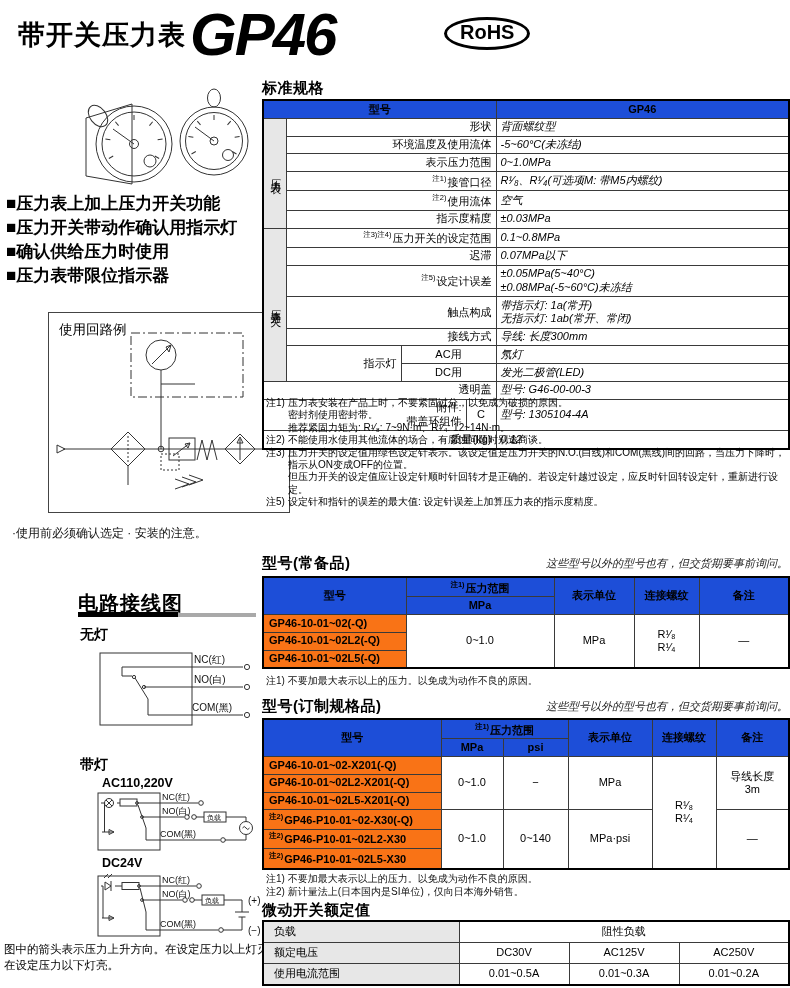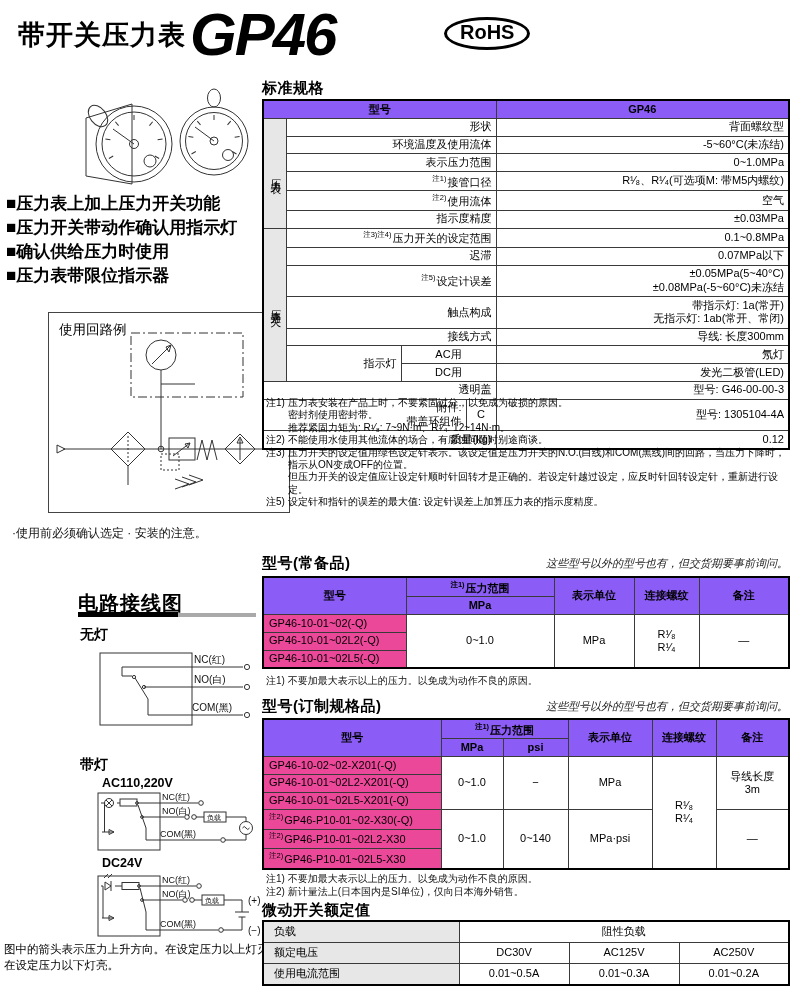--- a/index.html
+++ b/index.html
@@ -40,29 +40,29 @@
   .sec-title { font-size:15px; font-weight:bold; letter-spacing:0.5px; }
   .sec-head { width:526px; left:262px; display:flex; justify-content:space-between; align-items:flex-end; }
   .side-note { font-size:11px; color:#222; padding-bottom:2px;font-style:italic; }
   .fnote { font-size:10px; color:#111; }
   .fnote div { line-height:1.3; }
 
   
   table { border-collapse:collapse; table-layout:fixed; background:#fff; }
   .grid { border:2px solid #000; }
   .grid th, .grid td { border:1px solid #3a3a3a; font-size:11px; line-height:1.25; padding:1.5px 4px; vertical-align:middle; }
-  .grid th { background:#8b5cf6; font-weight:bold; text-align:center; }
+  .grid th { background:#1d4ed8; font-weight:bold; text-align:center; }
   .pre { white-space:pre-line; }
   .center { text-align:center; }
   .lbl { text-align:right; padding-left:12px; }
-  .val { text-align:right; padding-left:8px; }
+  .val { text-align:left; padding-left:8px;font-style:italic; }
   .vlabel { background:#e7e7e7; writing-mode:vertical-lr; text-orientation:upright; text-align:center; padding:0; letter-spacing:2px; font-size:11px; }
   sup.nmark { font-size:7.5px; margin-right:1px; }
   .models td { text-align:center; }
-  .models .model { text-align:left; font-weight:normal; background:#ec4899; padding-left:5px; font-size:11px; }
+  .models .model { text-align:left; font-weight:bold; background:#f97316; padding-left:5px; font-size:11px; }
   .m3 td { height:17px; }
   .m3 .lbl3 { background:#e7e7e7; text-align:left; padding-left:10px; }
 
   .spec-notes { left:266px; top:397px; width:522px; }
   .note { display:flex; font-size:10px; line-height:1.24; }
   .note .nl { white-space:nowrap; margin-right:3px; }
   .note .nt { white-space:pre-line; }
 </style>
 </head>
 <body>
@@ -426,21 +426,21 @@
     <th colspan="2"><sup class="nmark">注1)</sup><span>压力范围</span></th>
     <th rowspan="2">表示单位</th>
     <th rowspan="2">连接螺纹</th>
     <th rowspan="2">备注</th>
   </tr>
   <tr>
     <th>MPa</th>
     <th>psi</th>
   </tr>
   <tr>
-    <td class="model"><span>GP46-10-02~02-X201(-Q)</span></td>
+    <td class="model"><span>GP46-10-01~02-X201(-Q)</span></td>
     <td rowspan="3">0~1.0</td>
     <td rowspan="3">−</td>
     <td rowspan="3">MPa</td>
     <td rowspan="6" class="pre">R¹⁄₈
 R¹⁄₄</td>
     <td rowspan="3" class="pre">导线长度
 3m</td>
   </tr>
   <tr>
         <td class="model"><span>GP46-10-01~02L2-X201(-Q)</span></td>

